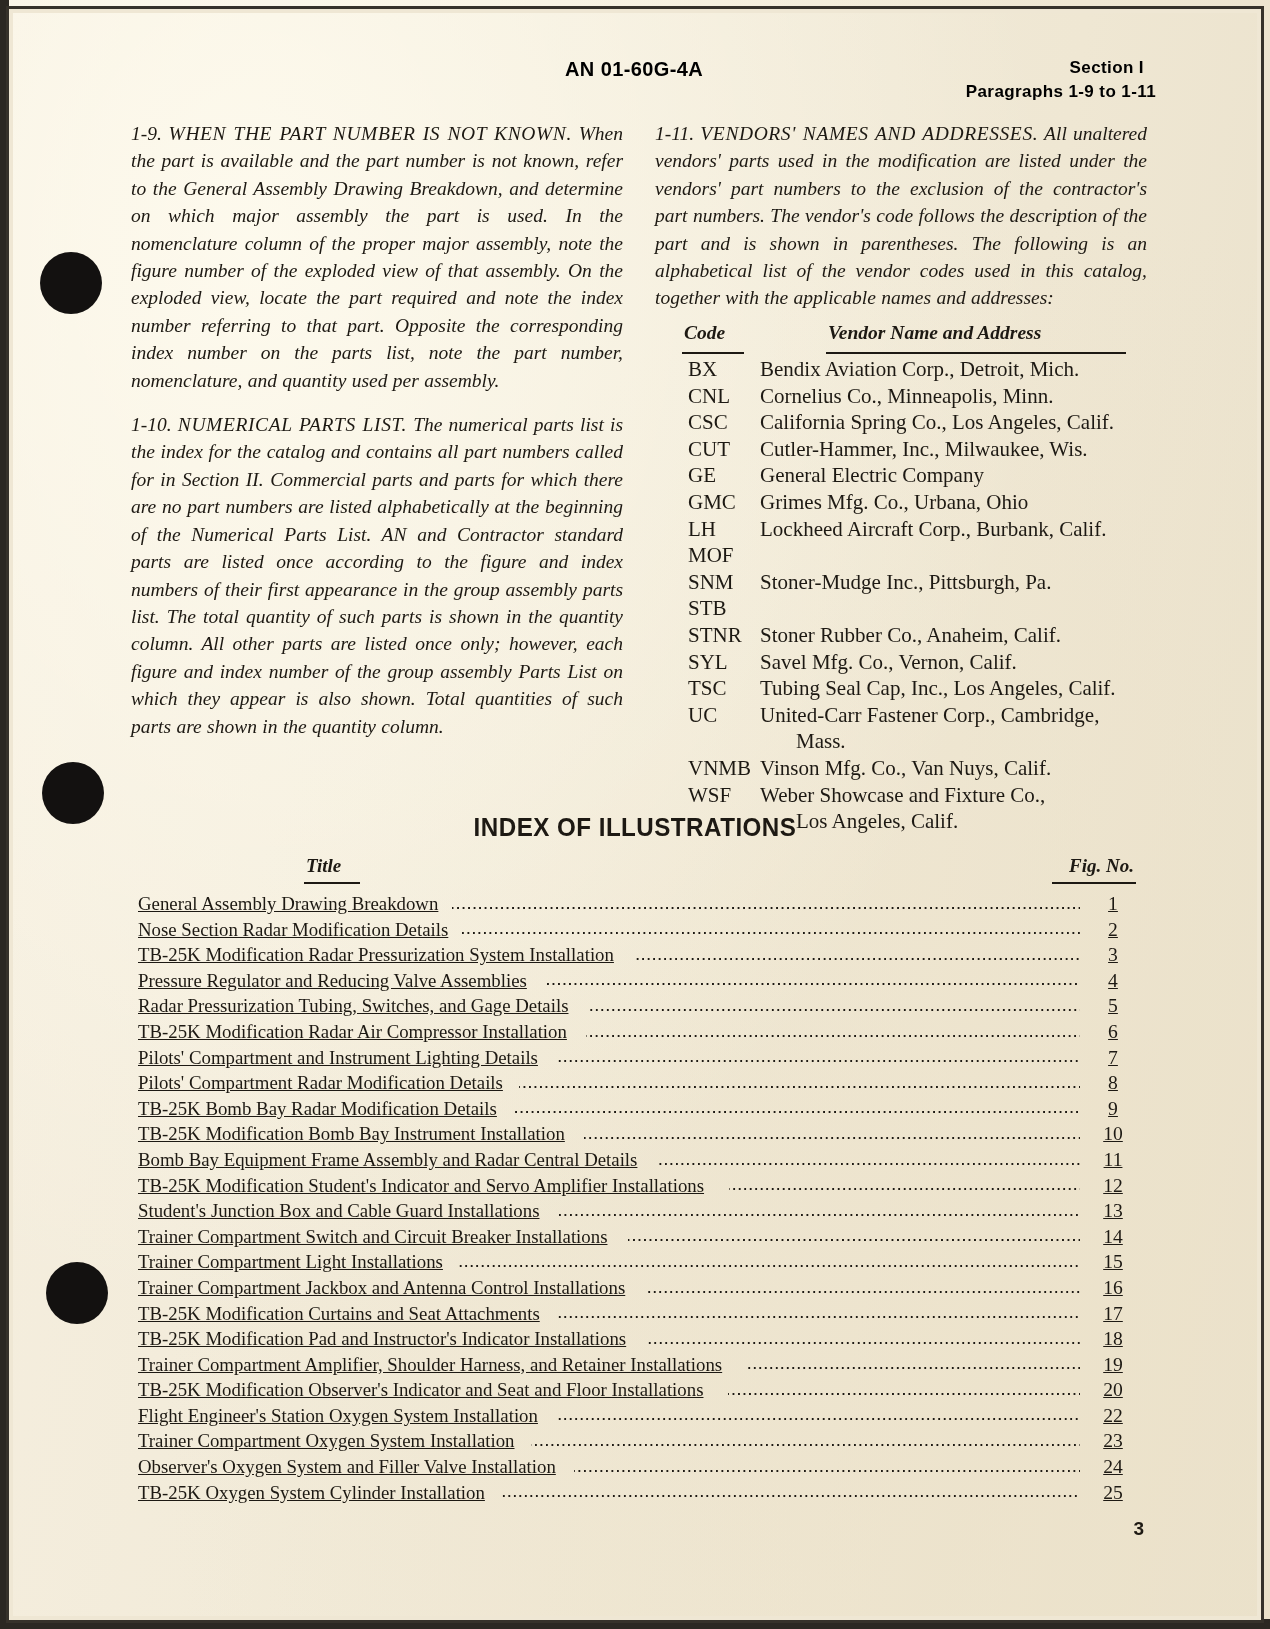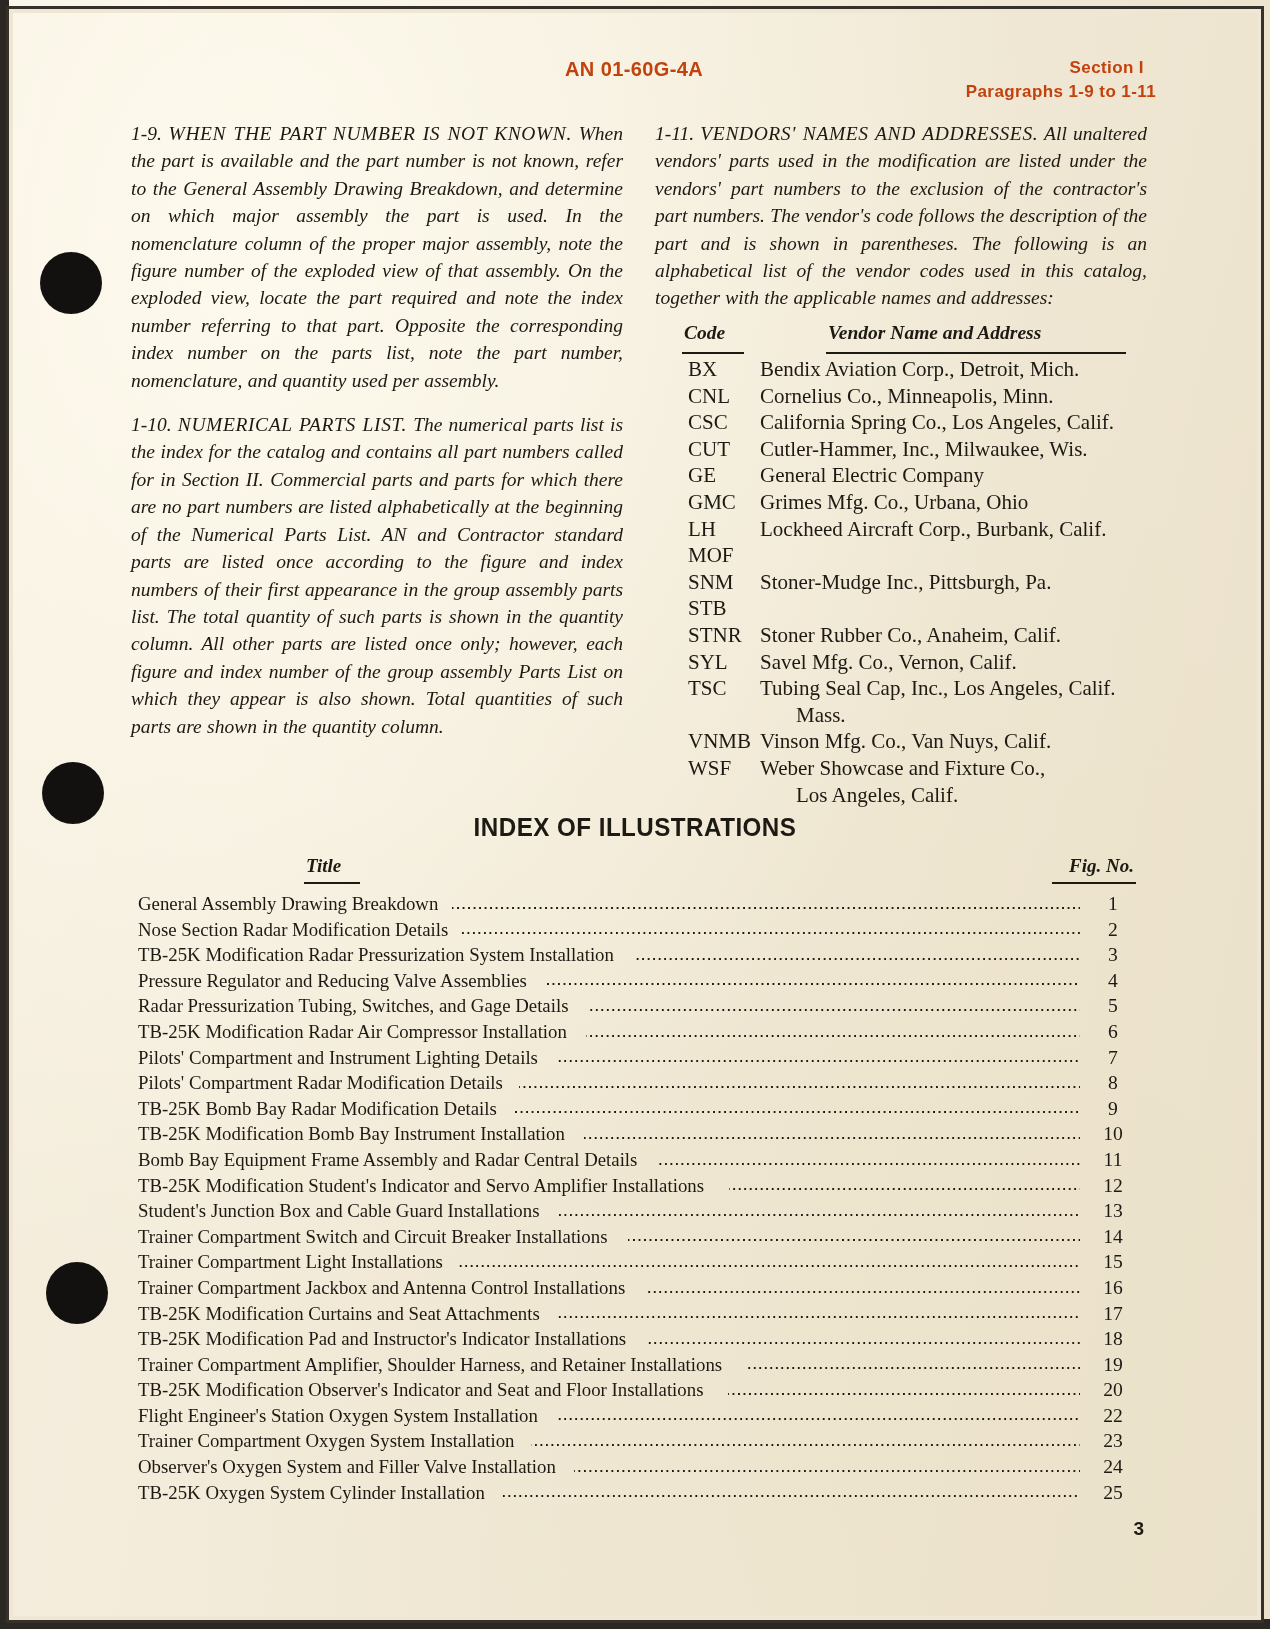--- a/index.html
+++ b/index.html
@@ -35,21 +35,21 @@
   .punch{
     position:absolute;width:62px;height:62px;border-radius:50%;
     background:#131110;
   }
   #content{position:absolute;left:0;top:0;width:1270px;height:1629px;}
 
   
   .hdr{
     position:absolute;
     font-family:"Liberation Sans","DejaVu Sans",sans-serif;
-    font-weight:bold;color:#c2410c;
+    font-weight:bold;color:#000000;
     letter-spacing:.4px;
   }
   #hdr-doc{left:565px;top:58px;font-size:20px;}
   #hdr-section{right:126px;top:58px;font-size:17px;}
   #hdr-paras{right:114px;top:82px;font-size:17px;}
 
   
   .col{position:absolute;top:120px;width:492px;font-style:italic;}
   #col-left{left:131px;}
   #col-right{left:655px;}
@@ -79,21 +79,21 @@
   .vrow.cont .vcode{visibility:hidden;}
   .vrow.cont .vname{padding-left:36px;}
 
   
   #index-title{
     position:absolute;left:0;right:0;top:812px;text-align:center;
     font-family:"Liberation Sans","DejaVu Sans",sans-serif;
     font-weight:bold;font-size:26px;letter-spacing:.5px;
     transform:scaleX(.93);
   }
-  #index-block{position:absolute;left:138px;top:855px;width:1006px;}
+  #index-block{position:absolute;left:138px;top:855px;width:1006px;text-decoration:underline;}
   #index-head{position:relative;height:36px;}
   #index-head .ih{
     position:absolute;font-style:italic;font-size:19px;font-weight:600;
   }
   #ih-title{left:168px;top:0;}
   #ih-fig{right:10px;top:0;}
   .ih-rule{position:absolute;height:2px;background:#1d1913;top:27px;}
   #ihr-title{left:166px;width:56px;}
   #ihr-fig{right:8px;width:84px;}
   .idx-row{
@@ -207,20 +207,24 @@
             <div class="vname">Stoner Rubber Co., Anaheim, Calif.</div>
           </div>
           <div class="vrow">
             <div class="vcode">SYL</div>
             <div class="vname">Savel Mfg. Co., Vernon, Calif.</div>
           </div>
           <div class="vrow">
             <div class="vcode">TSC</div>
             <div class="vname">Tubing Seal Cap, Inc., Los Angeles, Calif.</div>
           </div>
+          <div class="vrow">
+            <div class="vcode">UC</div>
+            <div class="vname">United-Carr Fastener Corp., Cambridge,</div>
+          </div>
           <div class="vrow cont">
             <div class="vcode">UC</div>
             <div class="vname">Mass.</div>
           </div>
           <div class="vrow">
             <div class="vcode">VNMB</div>
             <div class="vname">Vinson Mfg. Co., Van Nuys, Calif.</div>
           </div>
           <div class="vrow">
             <div class="vcode">WSF</div>

